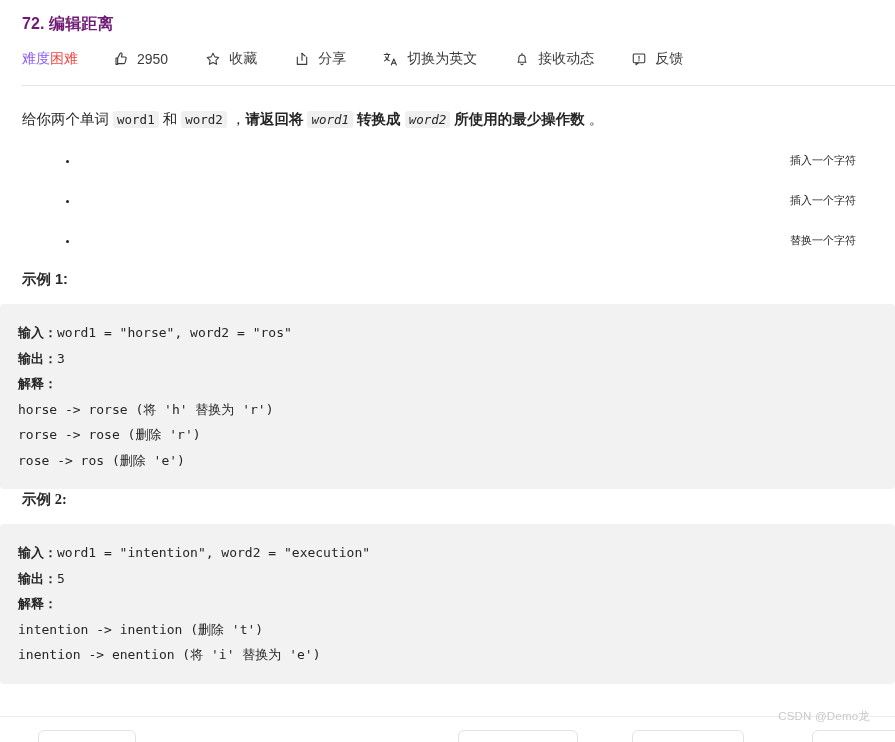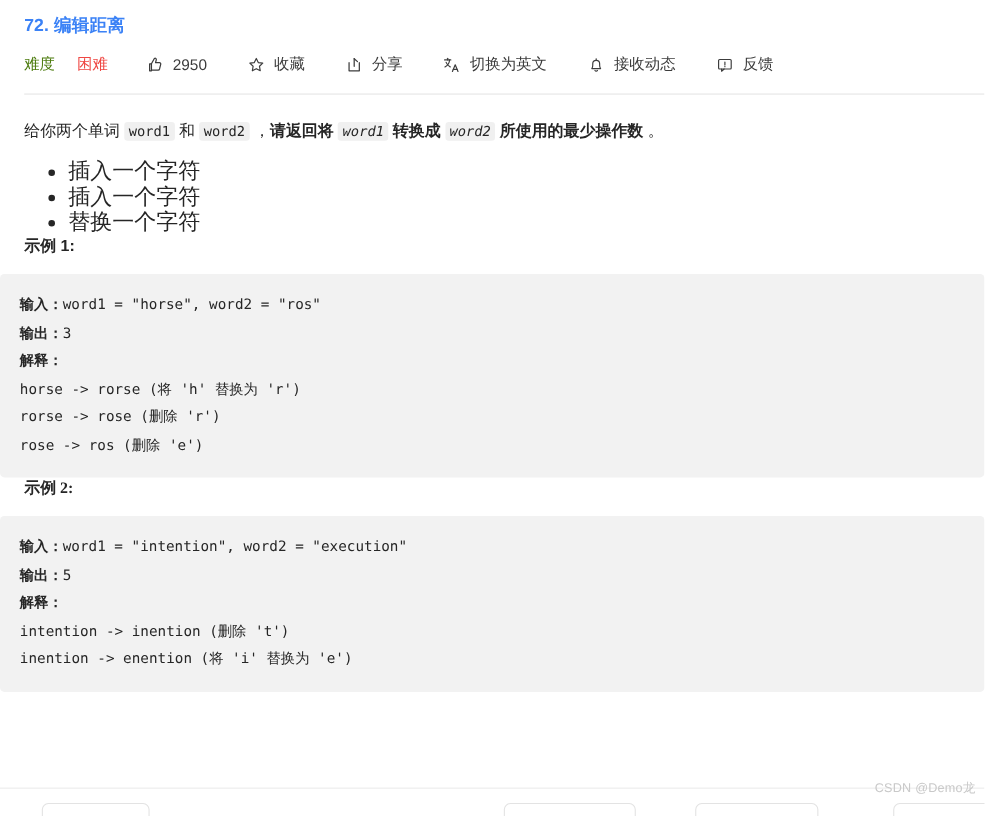--- a/index.html
+++ b/index.html
@@ -17,21 +17,21 @@
   }
 
   
   .header {
     padding: 10px 22px 0 22px;
     box-sizing: border-box;
   }
   .title {
     font-size: 16px;
     font-weight: bold;
-    color: #3b82f6;
+    color: #701a75;
     letter-spacing: 0.1px;
     line-height: 24px;
     margin: 0;
     padding-top: 2px;
   }
   .toolbar {
     display: flex;
     align-items: center;
     margin-top: 11px;
     height: 24px;
@@ -41,21 +41,21 @@
   .tool-item {
     display: flex;
     align-items: center;
     margin-right: 36px;
     white-space: nowrap;
     cursor: pointer;
   }
   .tool-item:last-child { margin-right: 0; }
   .tool-label { color: #3c3c3c; }
   .difficulty-group { margin-right: 34px; }
-  .difficulty-word { color: #4d7c0f; margin-right: 20px; }
+  .difficulty-word { color: #8b5cf6; margin-right: 0; }
   .difficulty-value { color: #ef4743; }
   .tool-icon {
     display: inline-flex;
     align-items: center;
     justify-content: center;
     width: 17px;
     height: 17px;
     margin-right: 8px;
     color: #3c3c3c;
     flex: 0 0 auto;
@@ -94,24 +94,25 @@
     font-style: italic;
   }
   .bi { font-weight: bold; }
 
   ul.ops {
     margin: 12px 0 0 0;
     padding-left: 40px;
     list-style: disc;
   }
   ul.ops li {
-    font-size: 20px;
+    font-size: 11px;
     line-height: 23px;
     color: #262626;
-    margin: 0;
+    margin: 17px;
+    text-align: right;
   }
 
   h3.example-head {
     font-size: 14.5px;
     font-weight: bold;
     color: #262626;
     margin: 0;
     line-height: 20px;
   }
   .ex1-head { margin-top: 61px; }
@@ -149,21 +150,21 @@
     top: 13px;
     height: 30px;
     border: 1px solid #e3e3e3;
     border-radius: 6px;
     background: #ffffff;
     box-sizing: border-box;
   }
 
   .watermark {
     position: absolute;
-    right: 8px;
+    right: 25px;
     bottom: 18px;
     font-size: 11.5px;
     color: #c9c9c9;
     letter-spacing: 0.2px;
     white-space: nowrap;
   }
 </style>
 </head>
 <body>
 

